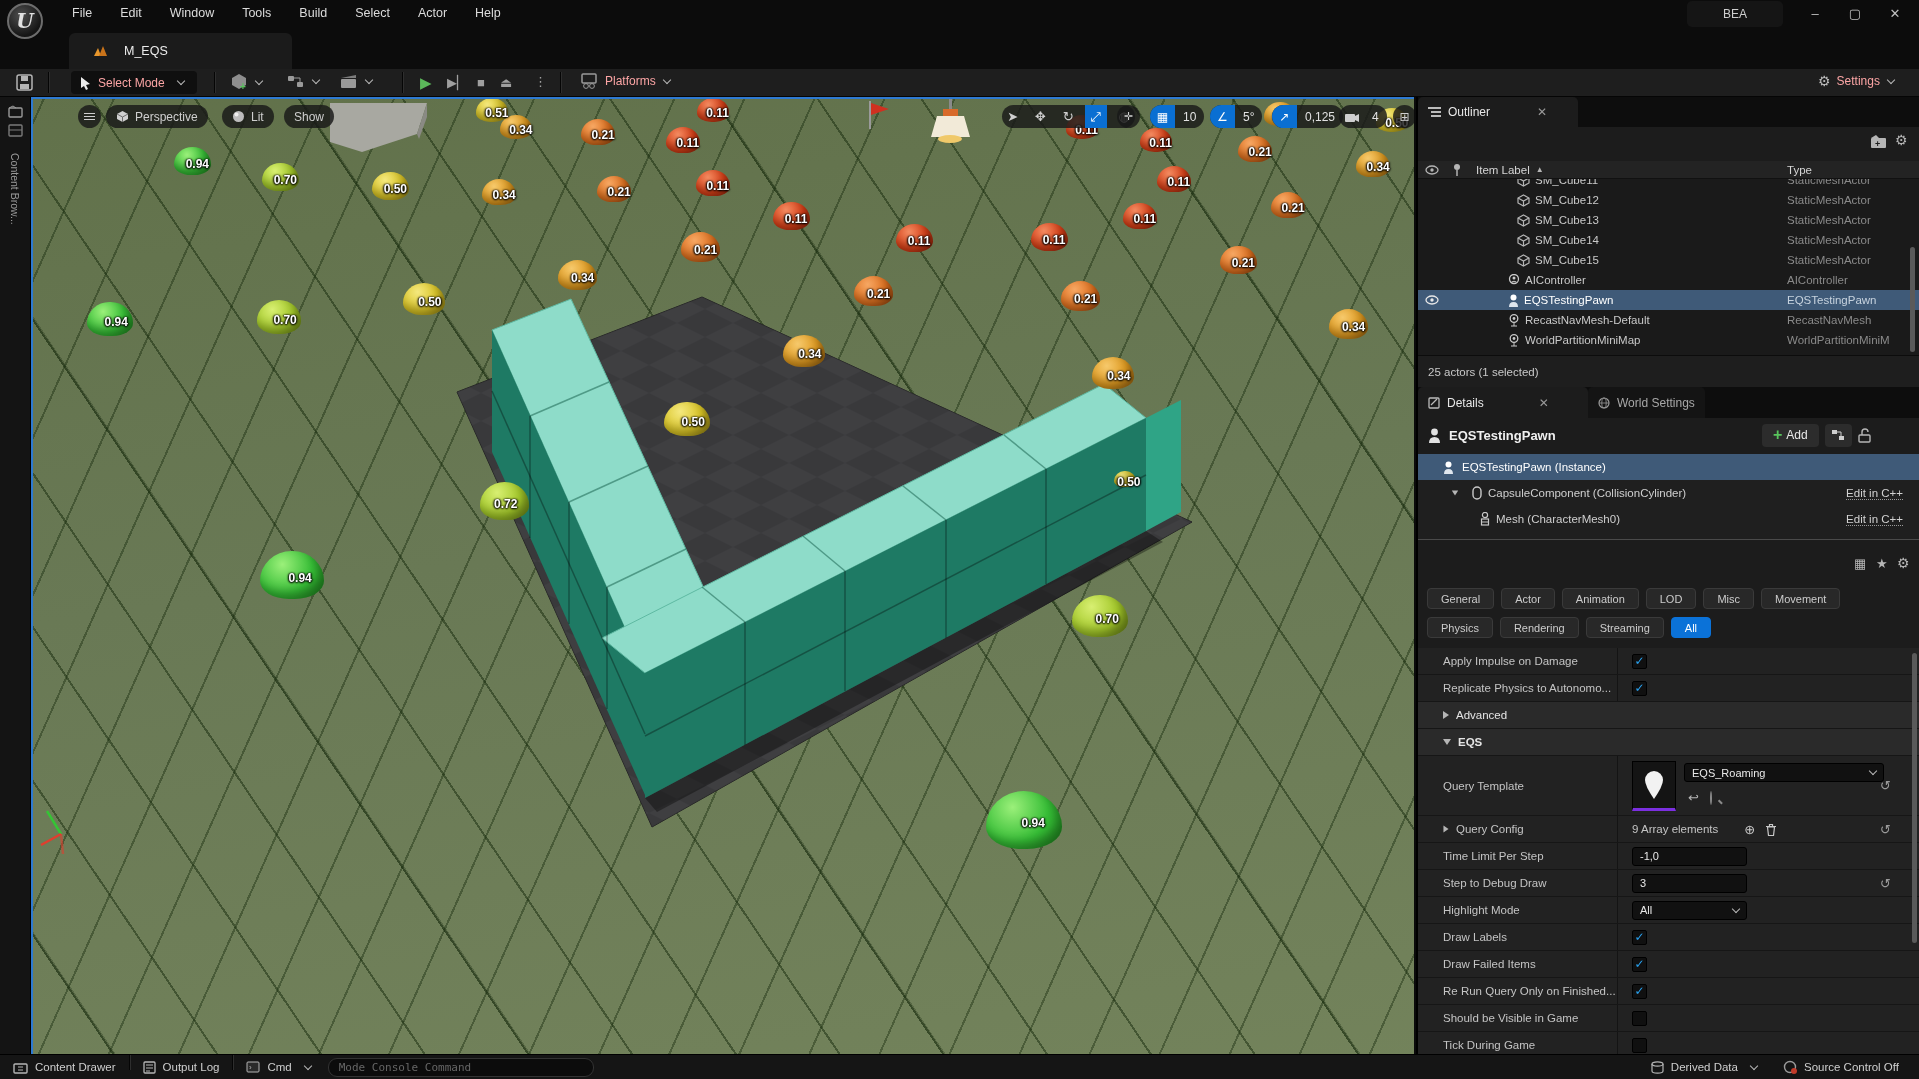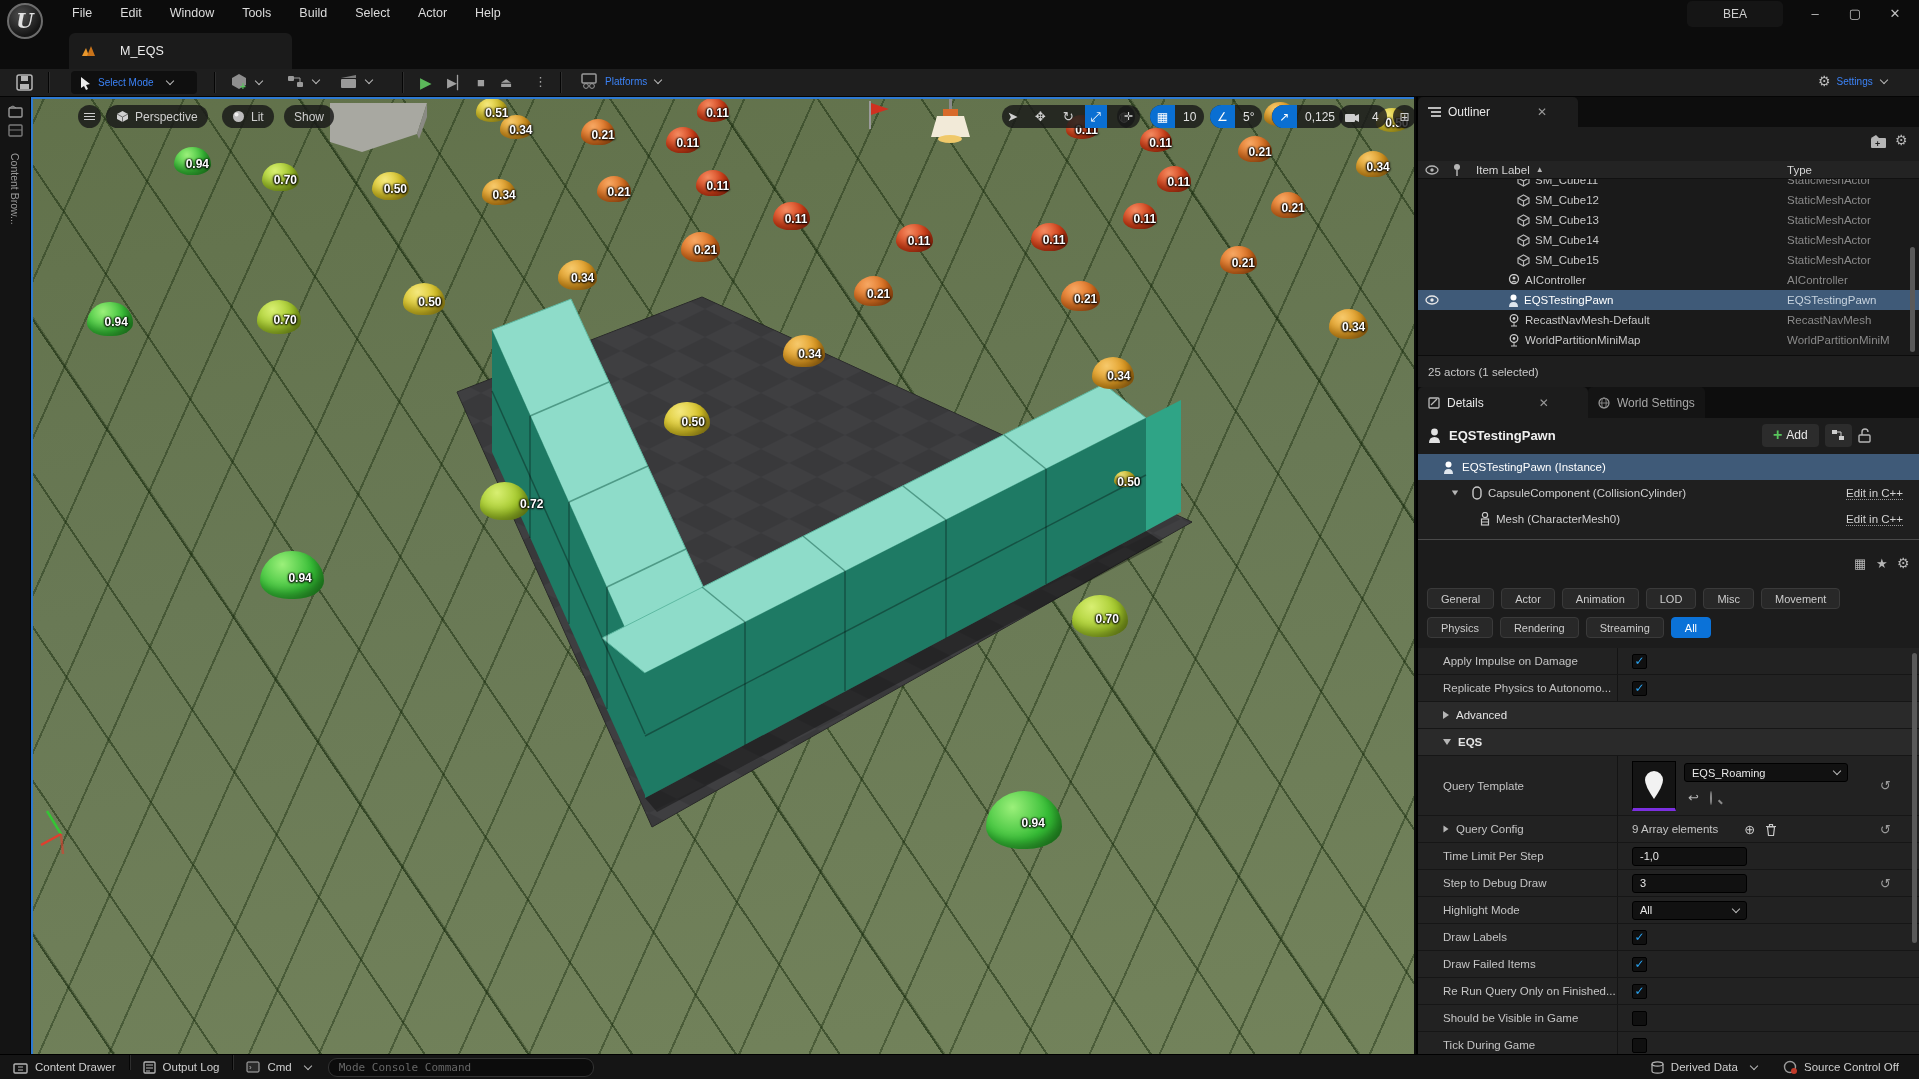--- a/index.html
+++ b/index.html
@@ -20,26 +20,26 @@
   #menus { left:60px; top:0; height:27px; gap:4px; }
   .menu-item { padding:0 12px; font-size:12.5px; color:#dcdcdc; line-height:27px; }
   #badge { left:1687px; top:1px; width:96px; height:26px; background:#151515; border-radius:5px;
     color:#cfcfcf; font-size:12px; justify-content:center; display:flex; align-items:center; }
   .winbtn { top:2px; width:30px; height:22px; color:#c0c0c0; font-size:13px;
     display:flex; align-items:center; justify-content:center; }
 
   
   #tabrow { left:0; top:27px; width:1919px; height:42px; background:#0c0c0c; }
   #leveltab { left:69px; top:6px; width:223px; height:36px; background:#1b1b1b;
-    border-radius:6px 6px 0 0; display:flex; align-items:center; padding-left:12px; gap:24px; }
+    border-radius:6px 6px 0 0; display:flex; align-items:center; padding-left:24px; gap:16px; }
   #leveltab .lbl { font-size:12.5px; color:#ececec; }
 
   
   #toolbar { left:0; top:69px; width:1919px; height:28px; background:#1e1e1e; border-bottom:1px solid #050505; }
-  .tbtxt { font-size:10px; color:#3b82f6; }
+  .tbtxt { font-size:12px; color:#fca5a5; }
   #selmode { left:71px; top:2px; width:126px; height:23px; background:#0f0f0f; border-radius:4px;
     display:flex; align-items:center; gap:7px; padding:0 9px; }
   .tico { display:flex; align-items:center; gap:2px; }
   #playbtn { color:#5bb85a; font-size:15px; }
   .graybtn { color:#9f9f9f; font-size:13px; }
 
   
   #leftstrip { left:0; top:97px; width:31px; height:957px; background:#141414; border-right:1px solid #000; }
   #strip-label { writing-mode:vertical-rl; font-size:10.5px; color:#9a9a9a; margin:10px auto 0; }
 
@@ -363,21 +363,21 @@
       <span class="dome-label" style="left: 1040.9px; top: 193px;">0.21</span>
       <div class="dome c-a" style="left: 750px; top: 236.04px; width: 42px; height: 31.92px; border-radius: 50% 50% 46% 46% / 62% 62% 38% 38%;"></div>
       <span class="dome-label" style="left: 765.2px; top: 248px;">0.34</span>
       <div class="dome c-a" style="left: 1059px; top: 258.04px; width: 42px; height: 31.92px; border-radius: 50% 50% 46% 46% / 62% 62% 38% 38%;"></div>
       <span class="dome-label" style="left: 1074.2px; top: 270px;">0.34</span>
       <div class="dome c-y" style="left: 631px; top: 302.52px; width: 46px; height: 34.96px; border-radius: 50% 50% 46% 46% / 62% 62% 38% 38%;"></div>
       <span class="dome-label" style="left: 648.6px; top: 316px;">0.50</span>
       <div class="dome c-y" style="left: 1081px; top: 371.64px; width: 22px; height: 16.72px; border-radius: 50% 50% 46% 46% / 62% 62% 38% 38%;"></div>
       <span class="dome-label" style="left: 1084.2px; top: 376px;">0.50</span>
       <div class="dome c-yg" style="left: 446.5px; top: 383.38px; width: 49px; height: 37.24px; border-radius: 50% 50% 46% 46% / 62% 62% 38% 38%;"></div>
-      <span class="dome-label" style="left: 487px; top: 398px; text-align: right;">0.72</span>
+      <span class="dome-label" style="left: 461px; top: 398px; text-align: right;">0.72</span>
       <div class="dome c-g" style="left: 227px; top: 451.68px; width: 64px; height: 48.64px; border-radius: 50% 50% 46% 46% / 62% 62% 38% 38%;"></div>
       <span class="dome-label" style="left: 255.4px; top: 472px;">0.94</span>
       <div class="dome c-yg" style="left: 1039px; top: 495.72px; width: 56px; height: 42.56px; border-radius: 50% 50% 46% 46% / 62% 62% 38% 38%;"></div>
       <span class="dome-label" style="left: 1062.6px; top: 513px;">0.70</span>
       <div class="dome c-g" style="left: 953px; top: 692.12px; width: 76px; height: 57.76px; border-radius: 50% 50% 46% 46% / 62% 62% 38% 38%;"></div>
       <span class="dome-label" style="left: 988.6px; top: 717px;">0.94</span>
       <div class="dome c-r" style="left: 1033px; top: 15.84px; width: 32px; height: 24.32px; border-radius: 50% 50% 46% 46% / 62% 62% 38% 38%;"></div>
       <span class="dome-label" style="left: 1042.2px; top: 24px;">0.11</span>
       <div class="dome c-a" style="left: 1231px; top: 2.84px; width: 32px; height: 24.32px; border-radius: 50% 50% 46% 46% / 62% 62% 38% 38%;"></div>
       <span class="dome-label" style="left: 1240.2px; top: 11px;">0.34</span>
@@ -725,21 +725,21 @@
         </span>
     </div>
     <div class="prow" style="height:60px">
       <span class="plabel">Query Template</span>
         <span class="coldiv" style="height:60px"></span>
       <div style="position:absolute;left:214px;top:5px;width:44px;height:50px;background:#141414;border:1px solid #000;border-bottom:3px solid #7b2fe0;display:flex;align-items:center;justify-content:center">
         <svg width="20" height="28">
             <path d="M10 0 a9 9 0 0 1 9 9 q0 6 -9 19 q-9 -13 -9 -19 a9 9 0 0 1 9 -9" fill="#f2f2f2"></path>
           </svg>
       </div>
-      <div class="pinput" style="position:absolute;left:266px;top:7px;width:164px;justify-content:space-between">
+      <div class="pinput" style="position:absolute;left:266px;top:7px;width:200px;justify-content:space-between">
         <span>EQS_Roaming</span>
         <span class="chv"></span>
       </div>
       <span style="position:absolute;left:270px;top:34px;color:#b5b5b5;font-size:13px">↩</span>
       <span style="position:absolute;left:292px;top:36px"><span class="mag"></span></span>
       <span class="reset">↺</span>
     </div>
     <div class="prow">
       <span class="plabel">
           <span class="tri r" style="transform:scale(0.85)"></span>

